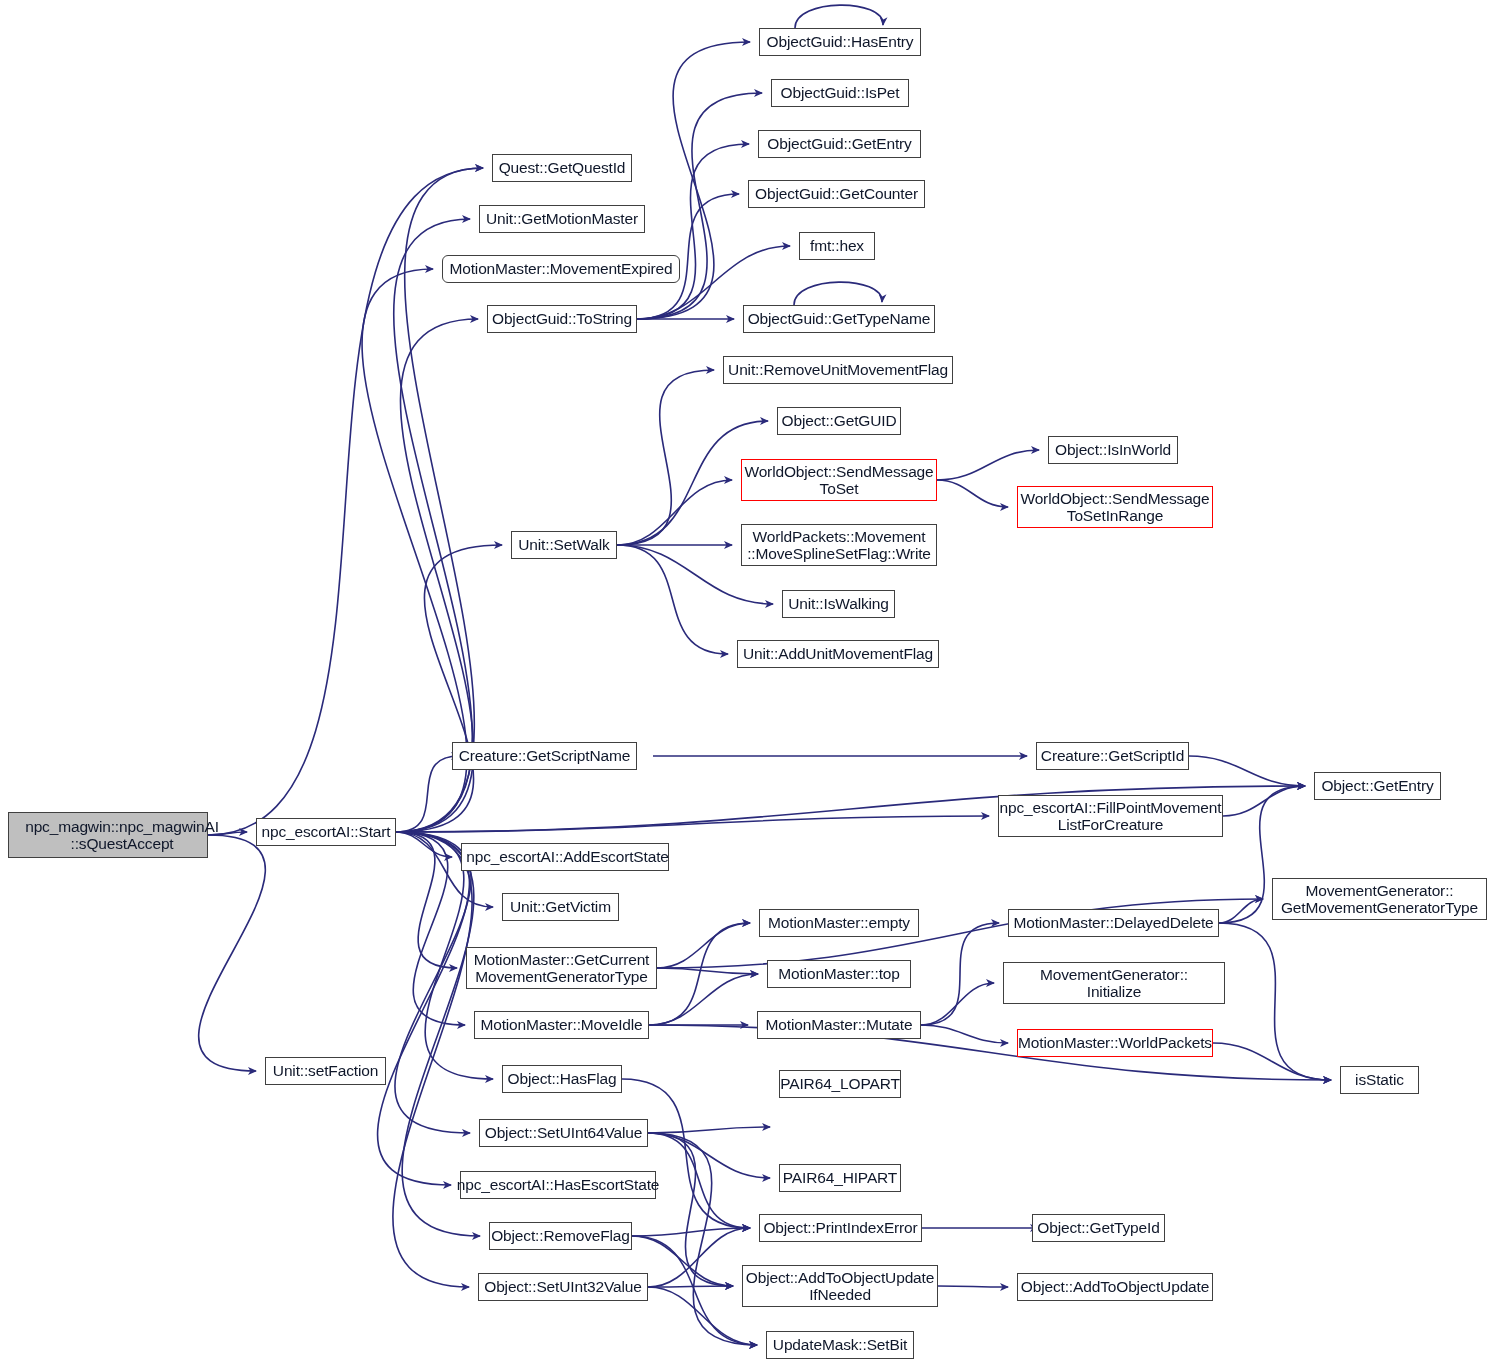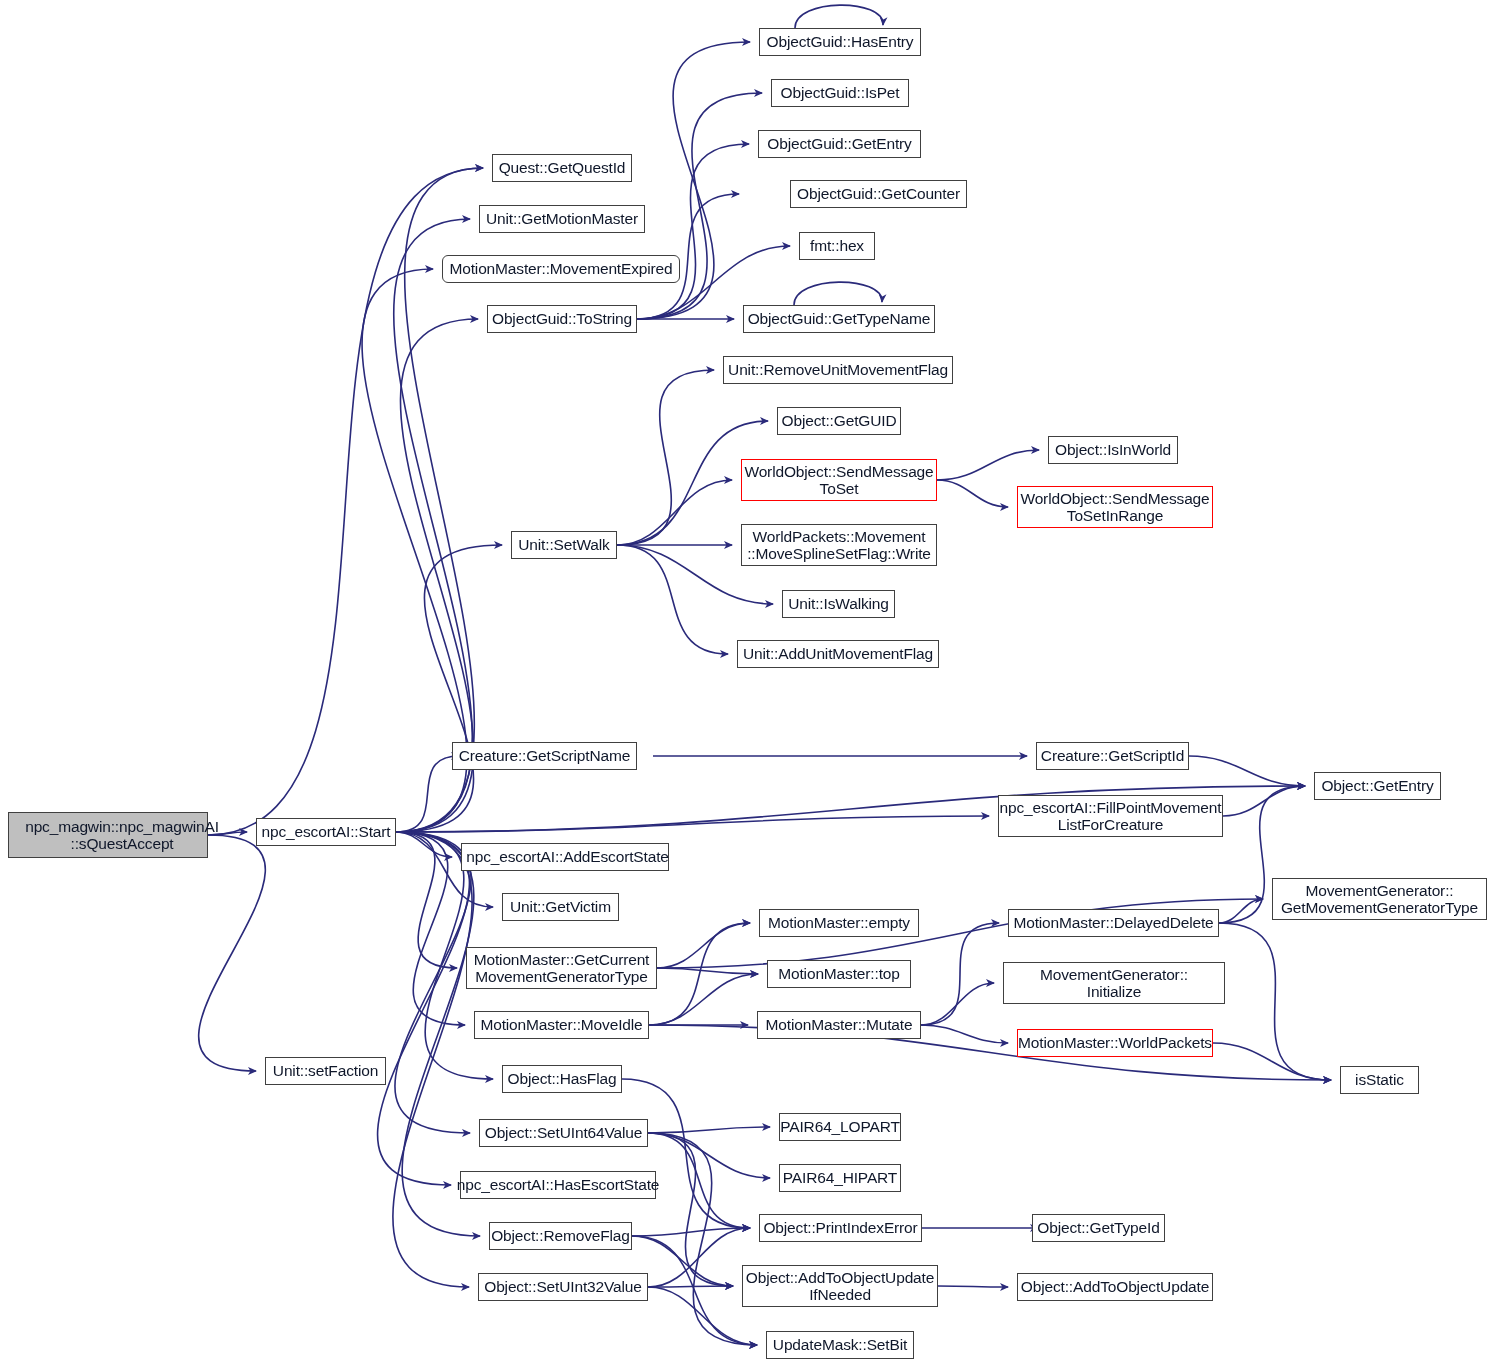--- a/index.html
+++ b/index.html
@@ -98,21 +98,21 @@
 ::sQuestAccept</div>
       <div class="node" style="left: 256px; top: 818px; width: 140px; height: 28px;">npc_escortAI::Start</div>
       <div class="node" style="left: 265px; top: 1057px; width: 121px; height: 28px;">Unit::setFaction</div>
       <div class="node" style="left: 492px; top: 154px; width: 140px; height: 28px;">Quest::GetQuestId</div>
       <div class="node" style="left: 479px; top: 205px; width: 166px; height: 28px;">Unit::GetMotionMaster</div>
       <div class="node" style="left: 442px; top: 255px; width: 238px; height: 28px; border-radius: 6px;">MotionMaster::MovementExpired</div>
       <div class="node" style="left: 487px; top: 305px; width: 150px; height: 28px;">ObjectGuid::ToString</div>
       <div class="node" style="left: 759px; top: 28px; width: 162px; height: 28px;">ObjectGuid::HasEntry</div>
       <div class="node" style="left: 771px; top: 79px; width: 138px; height: 28px;">ObjectGuid::IsPet</div>
       <div class="node" style="left: 758px; top: 130px; width: 163px; height: 28px;">ObjectGuid::GetEntry</div>
-      <div class="node" style="left: 748px; top: 180px; width: 177px; height: 28px; margin-left: 42px;">ObjectGuid::GetCounter</div>
+      <div class="node" style="left: 748px; top: 180px; width: 177px; height: 28px;">ObjectGuid::GetCounter</div>
       <div class="node" style="left: 799px; top: 232px; width: 76px; height: 28px;">fmt::hex</div>
       <div class="node" style="left: 743px; top: 305px; width: 192px; height: 28px;">ObjectGuid::GetTypeName</div>
       <div class="node" style="left: 723px; top: 356px; width: 230px; height: 28px;">Unit::RemoveUnitMovementFlag</div>
       <div class="node" style="left: 777px; top: 407px; width: 124px; height: 28px;">Object::GetGUID</div>
       <div class="node warn" style="left: 741px; top: 459px; width: 196px; height: 42px;">WorldObject::SendMessage
 ToSet</div>
       <div class="node" style="left: 741px; top: 524px; width: 196px; height: 42px;">WorldPackets::Movement
 ::MoveSplineSetFlag::Write</div>
       <div class="node" style="left: 782px; top: 590px; width: 113px; height: 28px;">Unit::IsWalking</div>
       <div class="node" style="left: 737px; top: 640px; width: 202px; height: 28px;">Unit::AddUnitMovementFlag</div>
@@ -138,21 +138,21 @@
 Initialize</div>
       <div class="node warn" style="left: 1017px; top: 1029px; width: 196px; height: 28px;">MotionMaster::WorldPackets</div>
       <div class="node" style="left: 1272px; top: 878px; width: 215px; height: 42px;">MovementGenerator::
 GetMovementGeneratorType</div>
       <div class="node" style="left: 1340px; top: 1066px; width: 79px; height: 28px;">isStatic</div>
       <div class="node" style="left: 502px; top: 1065px; width: 120px; height: 28px;">Object::HasFlag</div>
       <div class="node" style="left: 479px; top: 1119px; width: 169px; height: 28px;">Object::SetUInt64Value</div>
       <div class="node" style="left: 460px; top: 1171px; width: 196px; height: 28px;">npc_escortAI::HasEscortState</div>
       <div class="node" style="left: 489px; top: 1222px; width: 143px; height: 28px;">Object::RemoveFlag</div>
       <div class="node" style="left: 478px; top: 1273px; width: 170px; height: 28px;">Object::SetUInt32Value</div>
-      <div class="node" style="left: 779px; top: 1113px; width: 122px; height: 28px;">PAIR64_LOPART</div>
+      <div class="node" style="left: 779px; top: 1070px; width: 122px; height: 28px;">PAIR64_LOPART</div>
       <div class="node" style="left: 779px; top: 1164px; width: 122px; height: 28px;">PAIR64_HIPART</div>
       <div class="node" style="left: 759px; top: 1214px; width: 163px; height: 28px;">Object::PrintIndexError</div>
       <div class="node" style="left: 742px; top: 1265px; width: 196px; height: 42px;">Object::AddToObjectUpdate
 IfNeeded</div>
       <div class="node" style="left: 766px; top: 1331px; width: 148px; height: 28px;">UpdateMask::SetBit</div>
       <div class="node" style="left: 1032px; top: 1214px; width: 133px; height: 28px;">Object::GetTypeId</div>
       <div class="node" style="left: 1017px; top: 1273px; width: 196px; height: 28px;">Object::AddToObjectUpdate</div>
     </div>
 </div>
 

